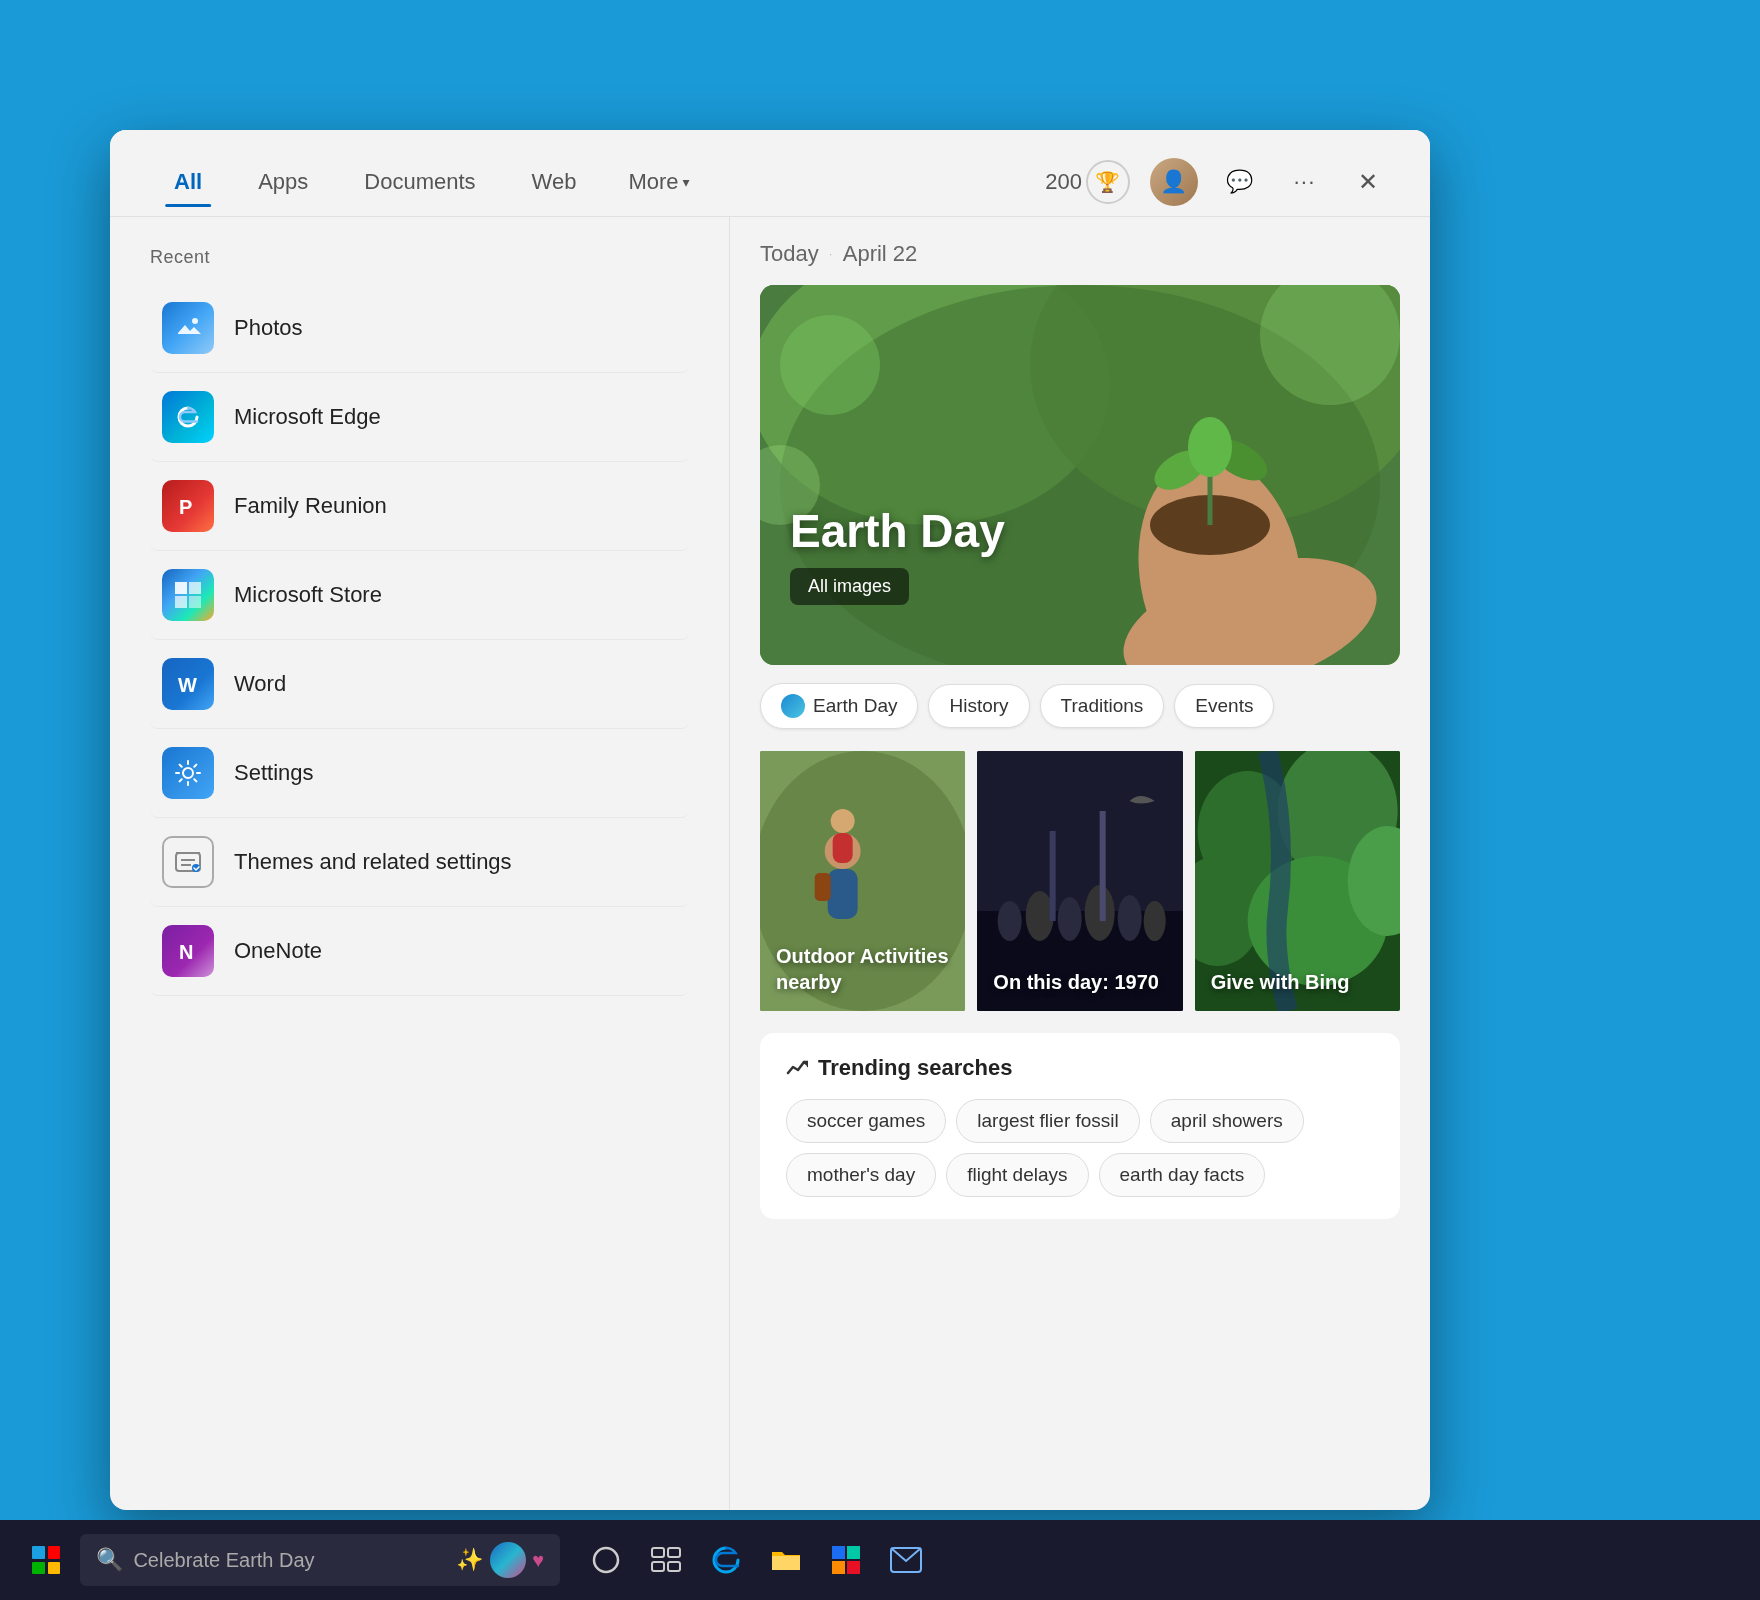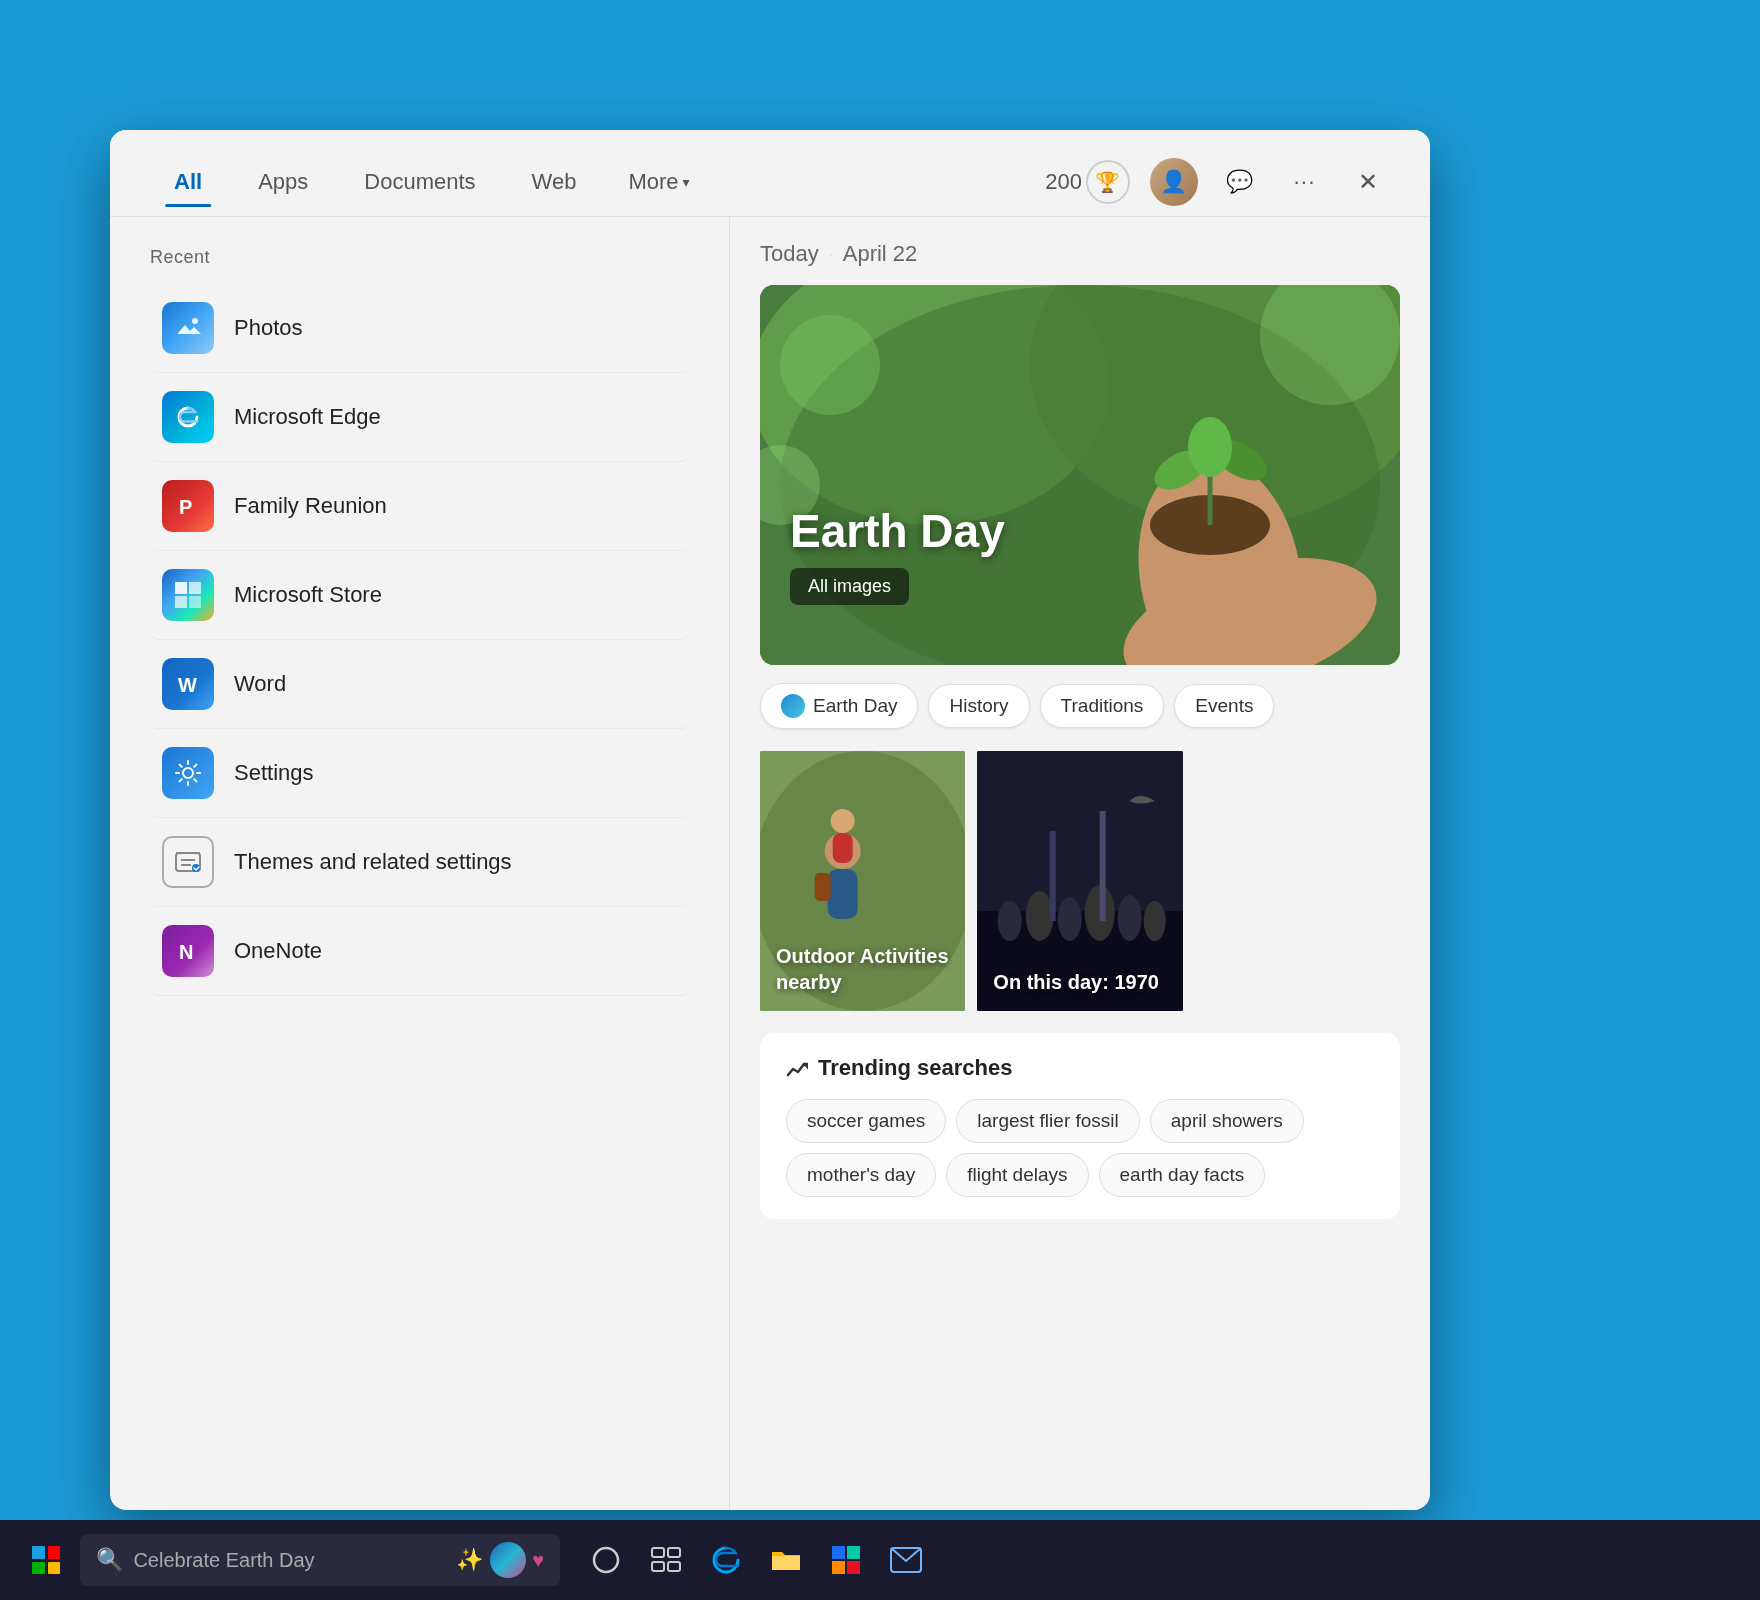--- a/index.html
+++ b/index.html
@@ -402,21 +402,21 @@
 
     
     .trending-section {
       background: white;
       border-radius: 14px;
       padding: 22px 26px;
     }
 
     .trending-header {
       display: flex;
-      align-items: flex-end;
+      align-items: center;
       gap: 10px;
       font-size: 22px;
       font-weight: 600;
       color: #222;
       margin-bottom: 18px;
     }
 
     .trending-tags {
       display: flex;
       flex-wrap: wrap;
@@ -764,20 +764,36 @@
 
               <rect x="80" y="80" width="6" height="90" fill="#3a3a5e"></rect>
               <rect x="130" y="60" width="6" height="110" fill="#4a4a6e"></rect>
 
               <path d="M160 50 Q170 40 185 50 Q170 55 160 50z" fill="#555"></path>
             </svg>
           </div>
           <div class="mini-card-label">On this day: 1970</div>
         </div>
 
+        <div class="mini-card">
+          <div class="mini-card-bg givewithbing">
+            <svg width="100%" height="100%" viewBox="0 0 220 260" preserveAspectRatio="xMidYMid slice">
+              <rect width="220" height="260" fill="#1a4a1a"></rect>
+
+              <ellipse cx="60" cy="80" rx="50" ry="60" fill="#2d6e2d"></ellipse>
+              <ellipse cx="150" cy="60" rx="60" ry="70" fill="#3a7e3a"></ellipse>
+              <ellipse cx="30" cy="160" rx="45" ry="55" fill="#2d6e2d"></ellipse>
+              <ellipse cx="130" cy="170" rx="70" ry="65" fill="#3a8e3a"></ellipse>
+              <ellipse cx="200" cy="130" rx="40" ry="55" fill="#4a9e4a"></ellipse>
+
+              <path d="M80 0 Q100 80 90 160 Q85 200 100 260" stroke="#1a3a6a" stroke-width="20" fill="none" opacity="0.6"></path>
+            </svg>
+          </div>
+          <div class="mini-card-label">Give with Bing</div>
+        </div>
       </div>
 
       <div class="trending-section">
         <div class="trending-header">
           <svg width="22" height="22" viewBox="0 0 22 22">
             <path d="M2 16 L7 10 L12 13 L18 5 L22 8" fill="none" stroke="#333" stroke-width="2.5" stroke-linecap="round" stroke-linejoin="round"></path>
             <path d="M18 5 L22 5 L22 9" fill="none" stroke="#333" stroke-width="2.5" stroke-linecap="round" stroke-linejoin="round"></path>
           </svg>
           <span>Trending searches</span>
         </div>

